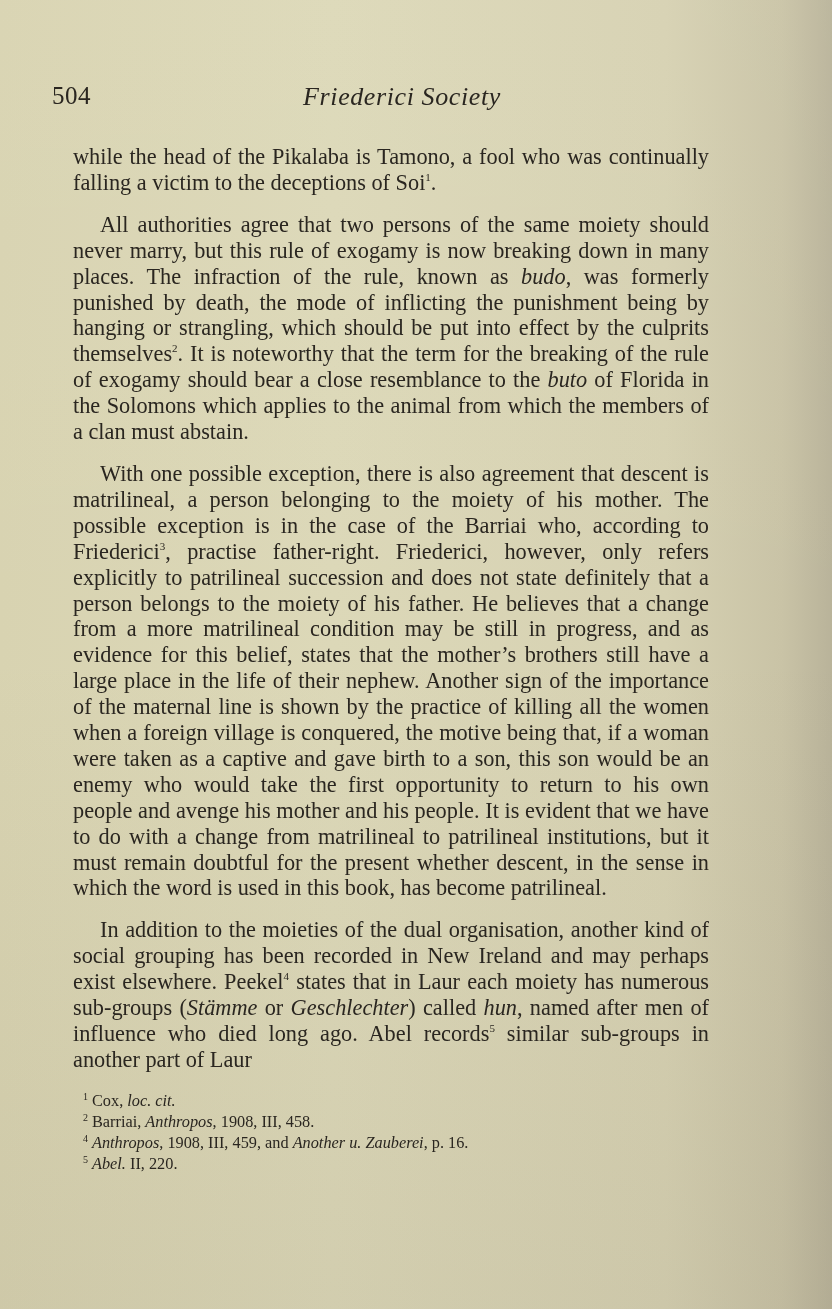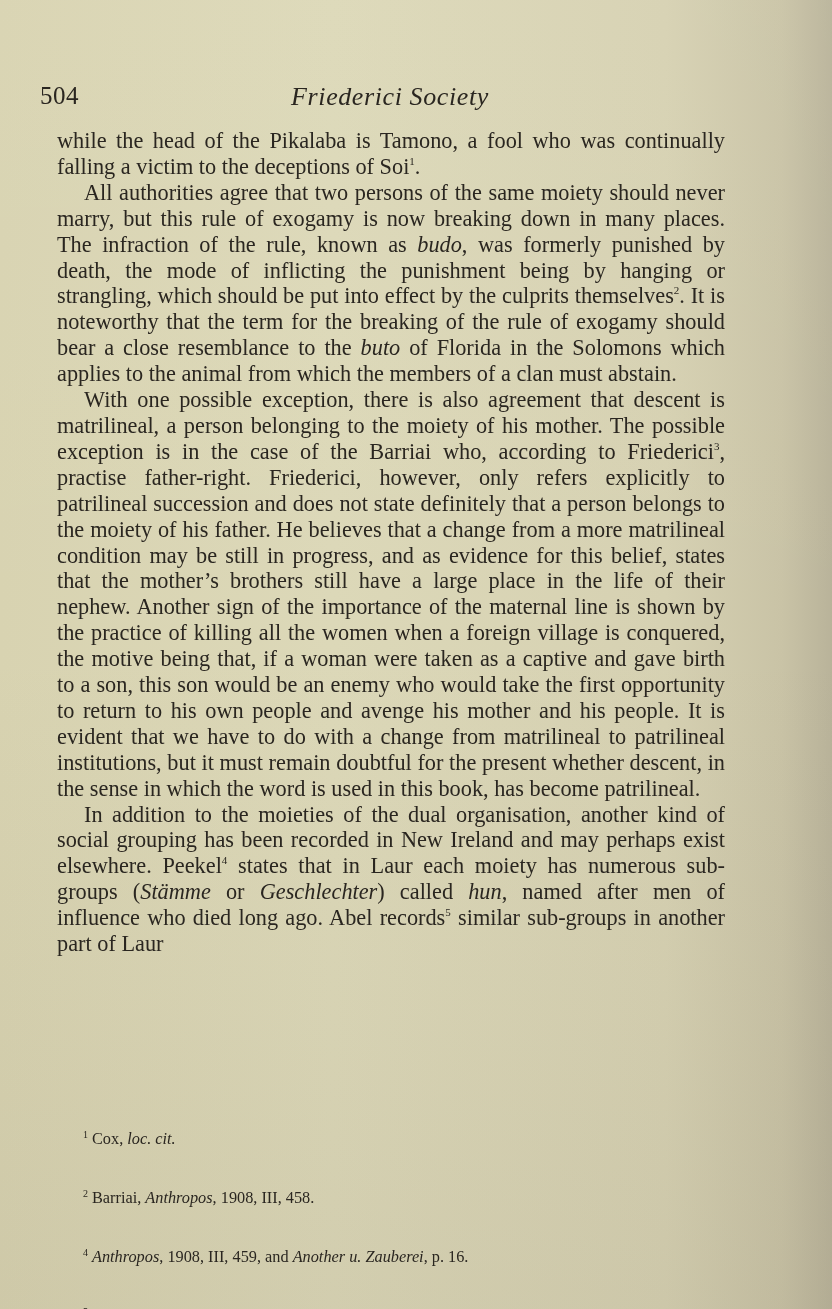--- a/index.html
+++ b/index.html
@@ -9,44 +9,44 @@
       font-family: "Liberation Serif", "DejaVu Serif", serif;
       color: #2a2620;
       position: relative;
     }
     .page-shade {
       position: absolute; left: 0; top: 0; width: 832px; height: 1309px;
       background: linear-gradient(180deg, rgba(255,255,240,0.05) 0%, rgba(0,0,0,0) 50%, rgba(120,110,90,0.10) 100%);
       pointer-events: none;
     }
     .running-head {
-      position: absolute; left: 40px; top: 82px; width: 670px; height: 34px; text-decoration: underline;
+      position: absolute; left: 52px; top: 82px; width: 670px; height: 34px; text-decoration: underline;
     }
     .page-number {
       position: absolute; left: 0; top: 0;
       font-size: 25px; letter-spacing: 0.5px;
     }
     .running-title {
       position: absolute; left: 0; right: 0; top: 0; text-align: center;
       font-style: italic; font-size: 26px; letter-spacing: 0.6px;
       padding-left: 30px;
     }
     .body-text {
       position: absolute; left: 57px; top: 128px; width: 668px;
       font-size: 22.3px; line-height: 25.9px;
       text-align: justify;
     }
-    .body-text p { margin: 0; text-indent: 27px; }
+    .body-text p { margin: 16px; text-indent: 27px; }
     .body-text p.no-indent { text-indent: 0; }
     sup { font-size: 11px; line-height: 0; vertical-align: 9px; }
     .footnotes {
       position: absolute; left: 57px; top: 1090px; width: 668px;
       font-size: 16.3px; line-height: 21px;
     }
-    .footnotes div { padding-left: 26px; margin-top: 38px; }
+    .footnotes div { padding-left: 26px; }
     .footnotes .fn-num { font-size: 10px; vertical-align: 6px; line-height: 0; margin-right: 4px; }
     i { font-style: italic; }
   </style>
 </head>
 <body>
 
 <div class="page-shade"></div>
 
 <div class="running-head">
   <span class="page-number">504</span>

